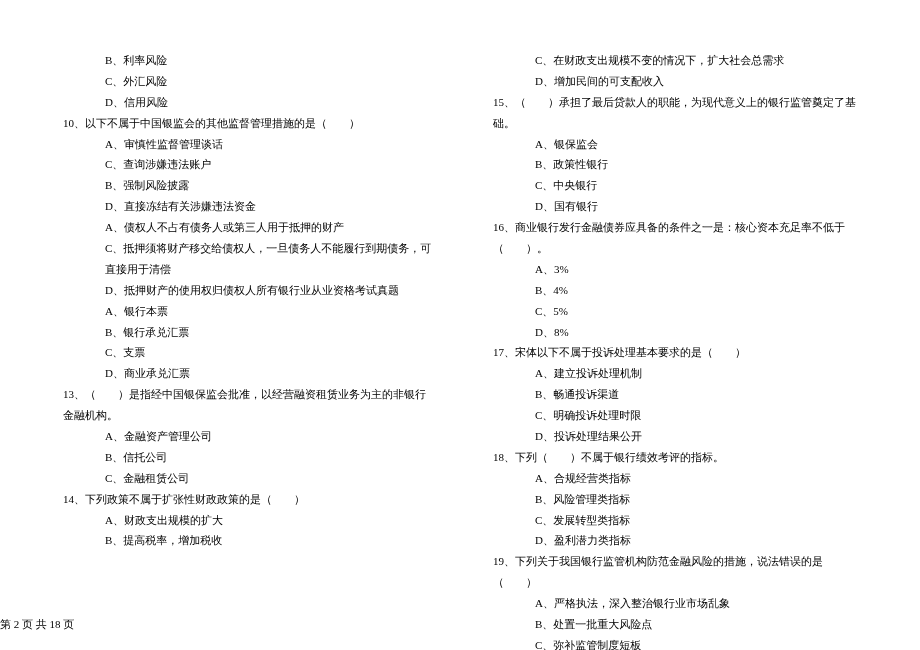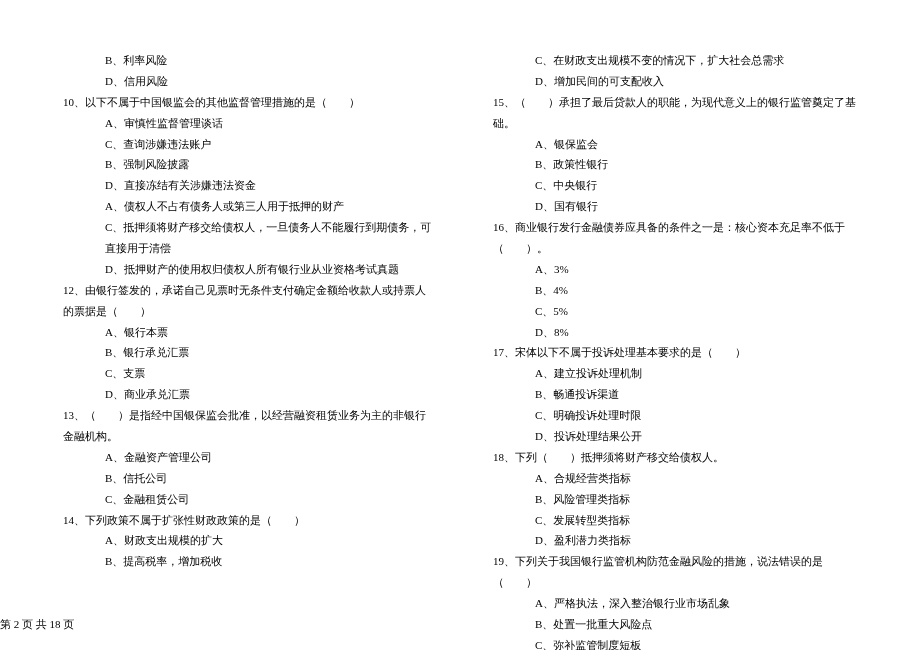--- a/index.html
+++ b/index.html
@@ -51,37 +51,35 @@
       text-align: left;
       font-size: 11px;
     }
   </style>
 </head>
 <body>
 
 <div class="page">
   <div class="column col-left">
     <div class="option">B、利率风险</div>
+    <div class="option">C、外汇风险</div>
     <div class="option">D、信用风险</div>
 
     <div class="question">
       <span class="q-num">10、</span><span class="q-text">以下不属于中国银监会的其他监督管理措施的是（　　）</span>
     </div>
     <div class="option">A、审慎性监督管理谈话</div>
     <div class="option">C、查询涉嫌违法账户</div>
     <div class="option">B、强制风险披露</div>
     <div class="option">D、直接冻结有关涉嫌违法资金</div>
 
     <div class="option">A、债权人不占有债务人或第三人用于抵押的财产</div>
     <div class="option">C、抵押须将财产移交给债权人，一旦债务人不能履行到期债务，可直接用于清偿</div>
     <div class="option">D、抵押财产的使用权归债权人所有银行业从业资格考试真题</div>
 
-    <div class="question">
-      <span class="q-num">12、</span><span class="q-text">由银行签发的，承诺自己见票时无条件支付确定金额给收款人或持票人的票据是（　　）</span>
-    </div>
     <div class="option">A、银行本票</div>
     <div class="option">B、银行承兑汇票</div>
     <div class="option">C、支票</div>
     <div class="option">D、商业承兑汇票</div>
 
     <div class="question">
       <span class="q-num">13、</span><span class="q-text">（　　）是指经中国银保监会批准，以经营融资租赁业务为主的非银行金融机构。</span>
     </div>
     <div class="option">A、金融资产管理公司</div>
     <div class="option">B、信托公司</div>
@@ -116,21 +114,21 @@
 
     <div class="question">
       <span class="q-num">17、</span><span class="q-text">宋体以下不属于投诉处理基本要求的是（　　）</span>
     </div>
     <div class="option">A、建立投诉处理机制</div>
     <div class="option">B、畅通投诉渠道</div>
     <div class="option">C、明确投诉处理时限</div>
     <div class="option">D、投诉处理结果公开</div>
 
     <div class="question">
-      <span class="q-num">18、</span><span class="q-text">下列（　　）抵押须将财产移交给债权人。</span>
+      <span class="q-num">18、</span><span class="q-text">下列（　　）不属于银行绩效考评的指标。</span>
     </div>
     <div class="option">A、合规经营类指标</div>
     <div class="option">B、风险管理类指标</div>
     <div class="option">C、发展转型类指标</div>
     <div class="option">D、盈利潜力类指标</div>
 
     <div class="question">
       <span class="q-num">19、</span><span class="q-text">下列关于我国银行监管机构防范金融风险的措施，说法错误的是（　　）</span>
     </div>
     <div class="option">A、严格执法，深入整治银行业市场乱象</div>

